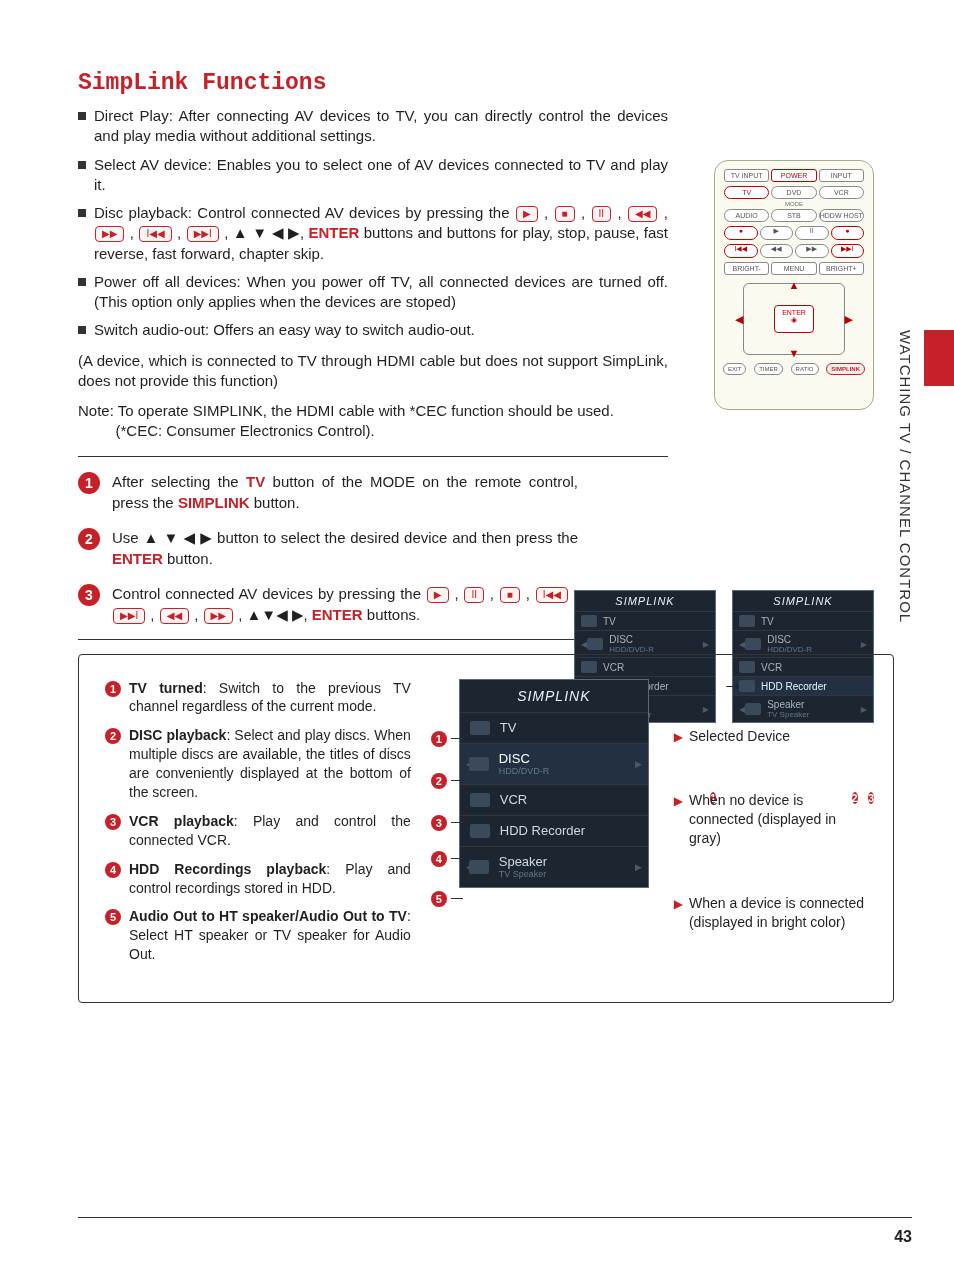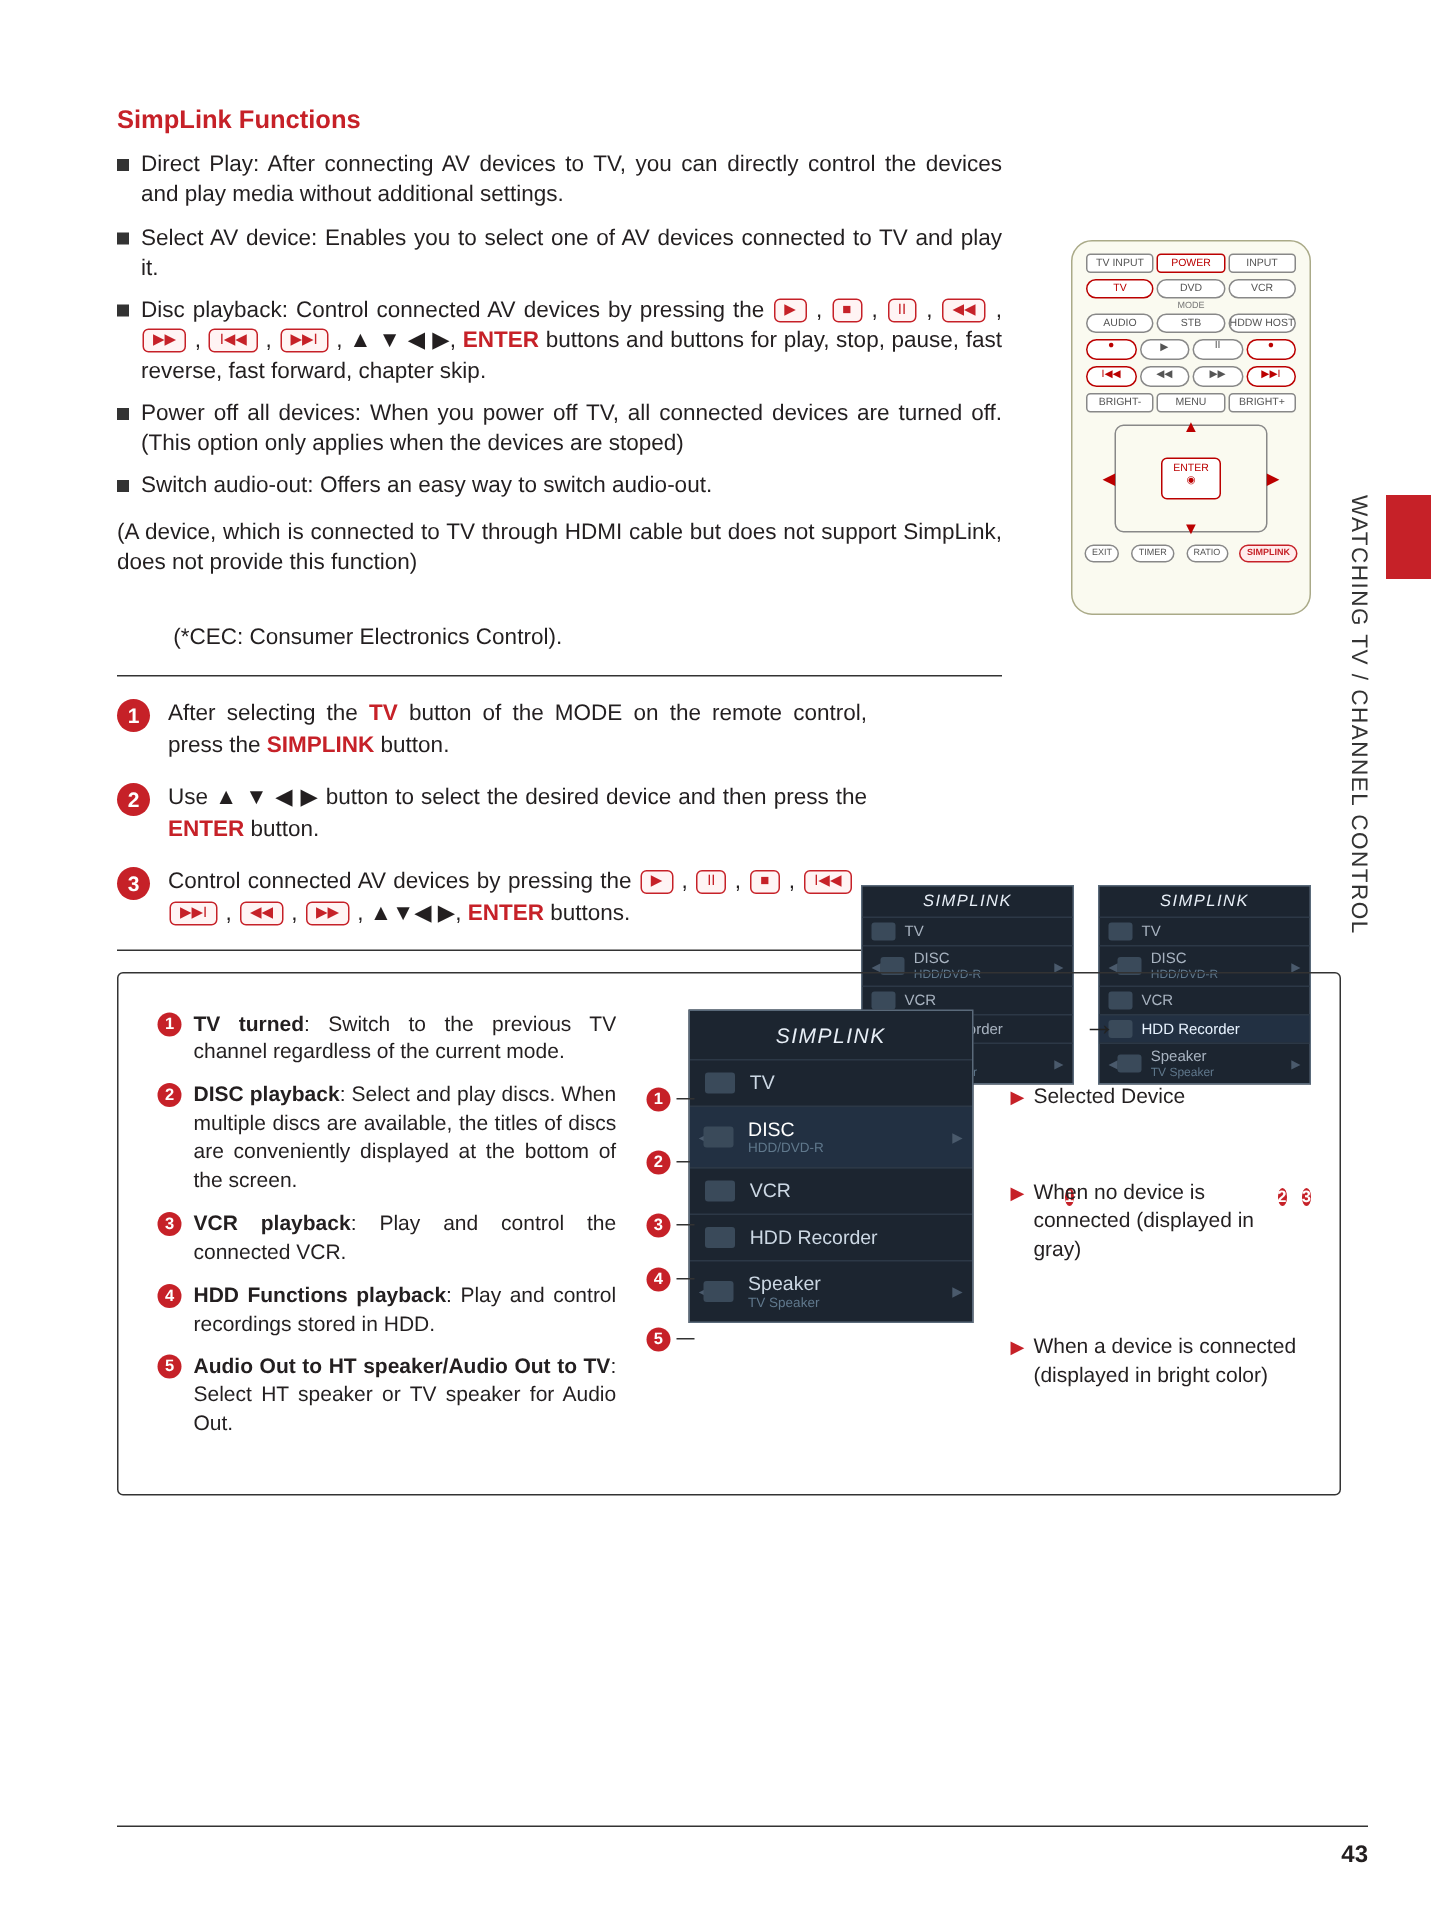--- a/index.html
+++ b/index.html
@@ -25,21 +25,21 @@
     letter-spacing: 1px;
     color: #333;
   }
   .vtab-red {
     position: absolute;
     right: 0; top: 330px;
     width: 30px; height: 56px;
     background: #c62128;
   }
   h1, h2 { color: #c62128; font-weight: 600; }
-  h1.section { font-size: 17px; margin-bottom: 10px; }
+  h1.section { font-size: 23px; margin-bottom: 10px; font-family: Liberation Mono, monospace; }
   .bullets { width: 590px; }
   .bul { margin: 6px 0 8px 0; display: flex; }
   .bul .sq { width: 8px; height: 8px; background: #333; margin: 6px 8px 0 0; flex: 0 0 8px; }
   .bul .txt { flex: 1; line-height: 1.35; text-align: justify; }
   .bul strong { font-weight: 400; }
   .red { color: #c62128; font-weight: 700; }
   .btnicon {
     display: inline-block;
     padding: 0 6px;
     border: 1px solid #c62128;
@@ -212,21 +212,21 @@
         <span class="sq"></span>
       <span class="txt"><strong>Power off all devices:</strong> <span>When you power off TV, all connected devices are turned off.(This option only applies when the devices are stoped)</span></span>
       </div>
     <div class="bul">
         <span class="sq"></span>
       <span class="txt"><strong>Switch audio-out:</strong> <span>Offers an easy way to switch audio-out.</span></span>
       </div>
   </div>
 
   <p class="note">(A device, which is connected to TV through HDMI cable but does not support SimpLink, does not provide this function)</p>
-  <p class="note"><br>&nbsp;&nbsp;&nbsp;&nbsp;&nbsp;&nbsp;&nbsp;&nbsp;&nbsp;<span>(*CEC: Consumer Electronics Control).</span></p>
+  <p class="note"><span>Note: To operate SIMPLINK, the HDMI cable with *CEC function should be used.</span><br>&nbsp;&nbsp;&nbsp;&nbsp;&nbsp;&nbsp;&nbsp;&nbsp;&nbsp;<span>(*CEC: Consumer Electronics Control).</span></p>
 
   <hr class="thin">
 
   <div class="steps">
     <div class="step">
       <div class="circle">1</div>
       <div class="txt"><span>After selecting the </span><span class="red">TV</span><span> button of the MODE on the remote control, press the </span><span class="red">SIMPLINK</span><span> button.</span></div>
     </div>
     <div class="step">
       <div class="circle">2</div>
@@ -349,21 +349,21 @@
         <div class="item">
             <span class="cnum">2</span>
             <span class="t"><strong>DISC playback</strong><span>: Select and play discs. When multiple discs are available, the titles of discs are conveniently displayed at the bottom of the screen.</span></span>
           </div>
         <div class="item">
             <span class="cnum">3</span>
             <span class="t"><strong>VCR playback</strong><span>: Play and control the connected VCR.</span></span>
           </div>
         <div class="item">
             <span class="cnum">4</span>
-            <span class="t"><strong>HDD Functions playback</strong><span>: Play and control recordings stored in HDD.</span></span>
+            <span class="t"><strong>HDD Recordings playback</strong><span>: Play and control recordings stored in HDD.</span></span>
           </div>
         <div class="item">
             <span class="cnum">5</span>
             <span class="t"><strong>Audio Out to HT speaker/Audio Out to TV</strong><span>: Select HT speaker or TV speaker for Audio Out.</span></span>
           </div>
       </div>
 
       <div class="menu-center">
         <div class="leader" style="top:52px;left:0;">
             <span class="cnum">1</span>

